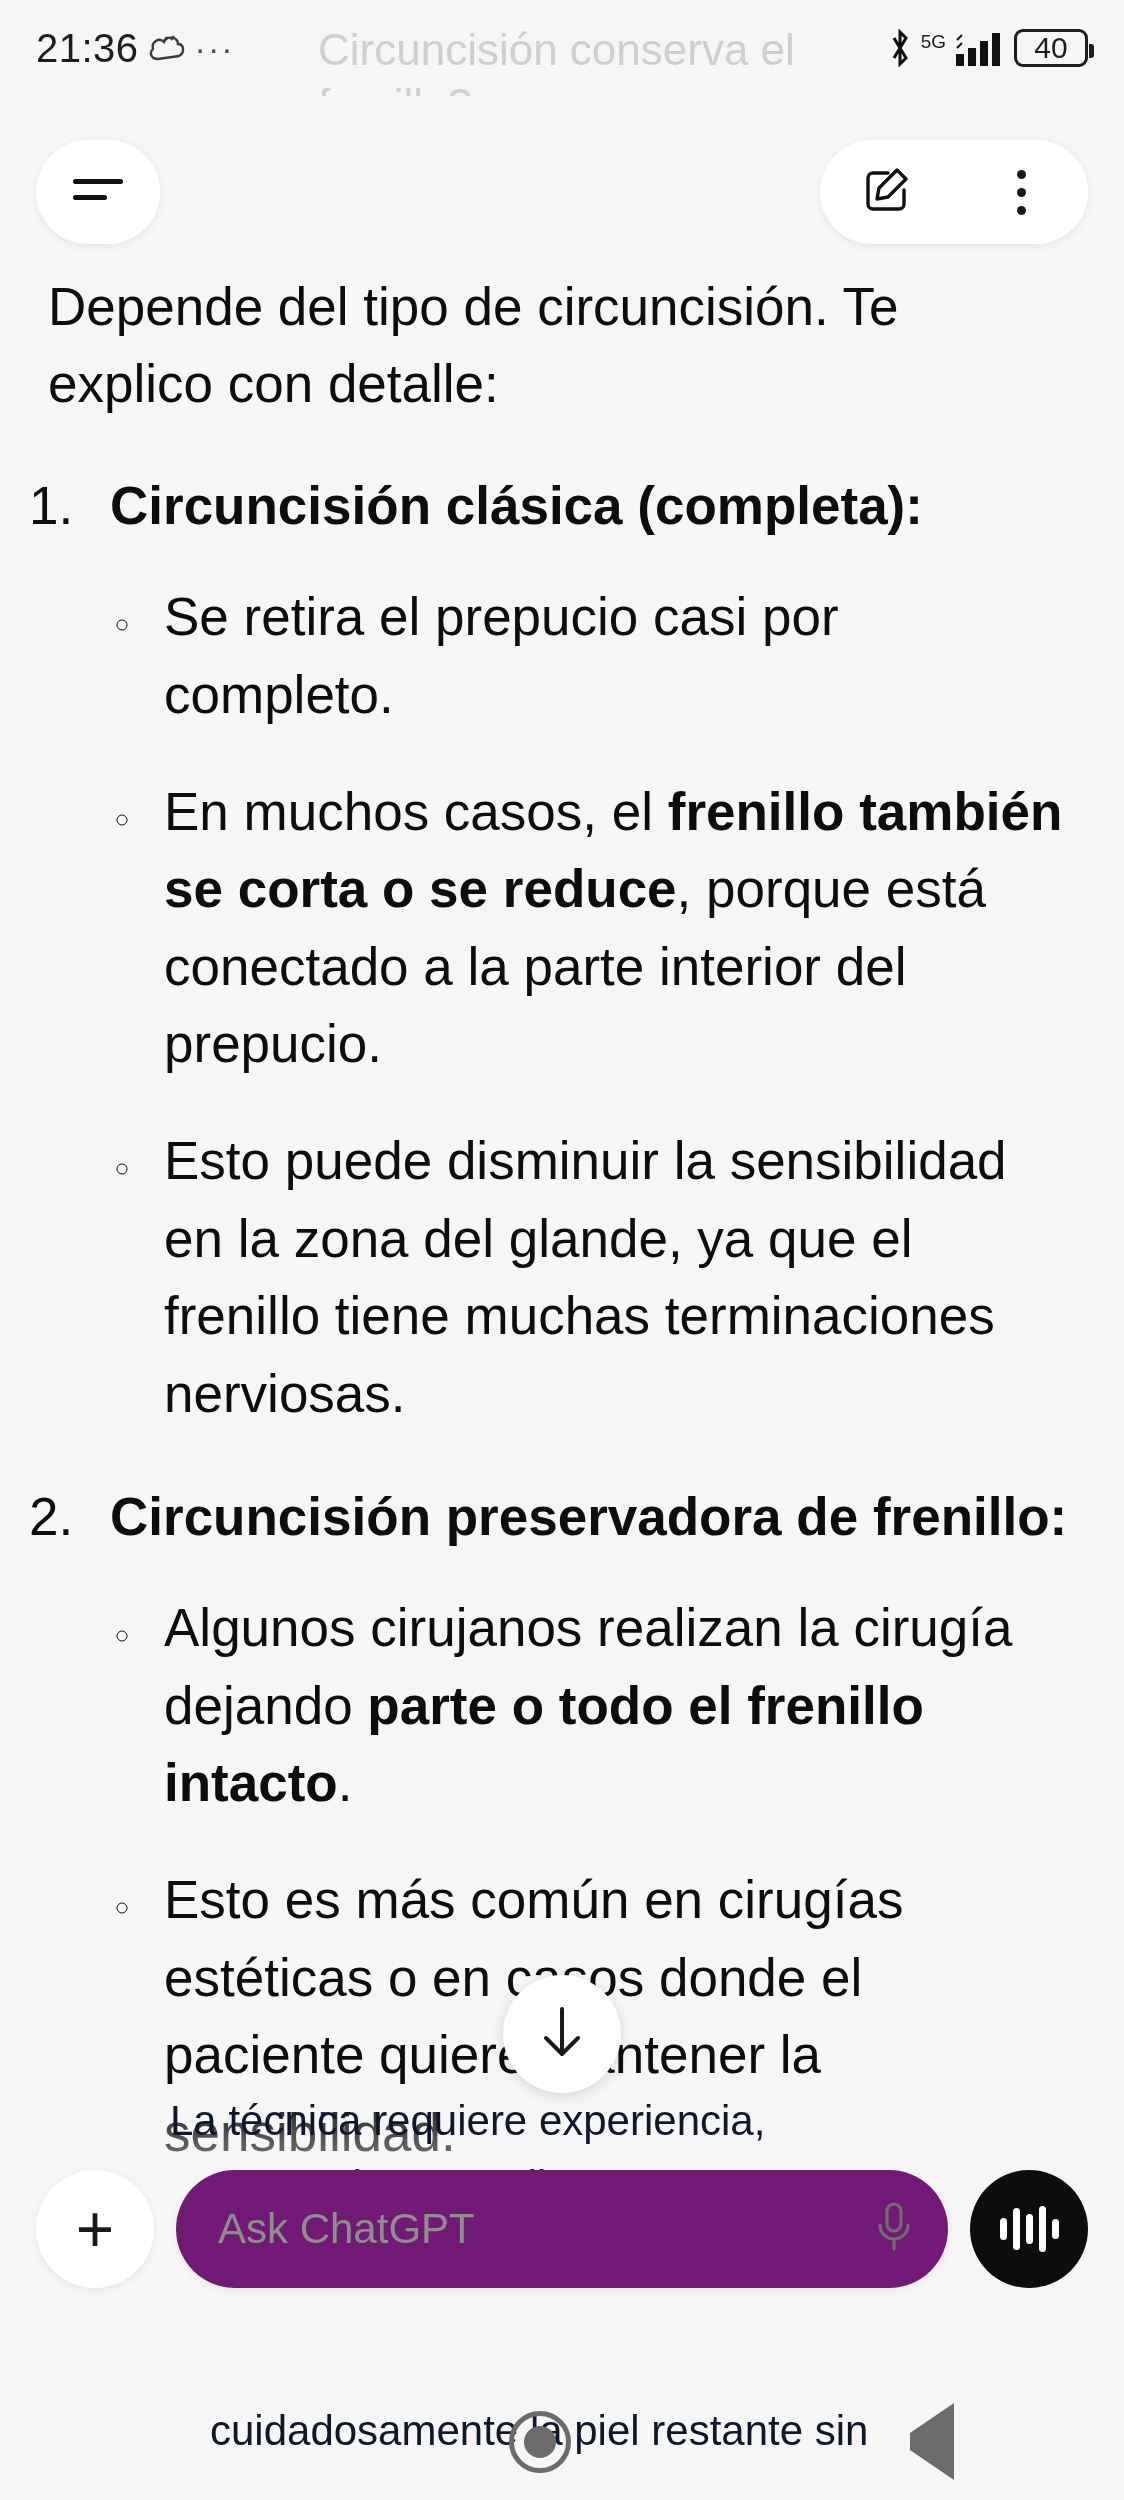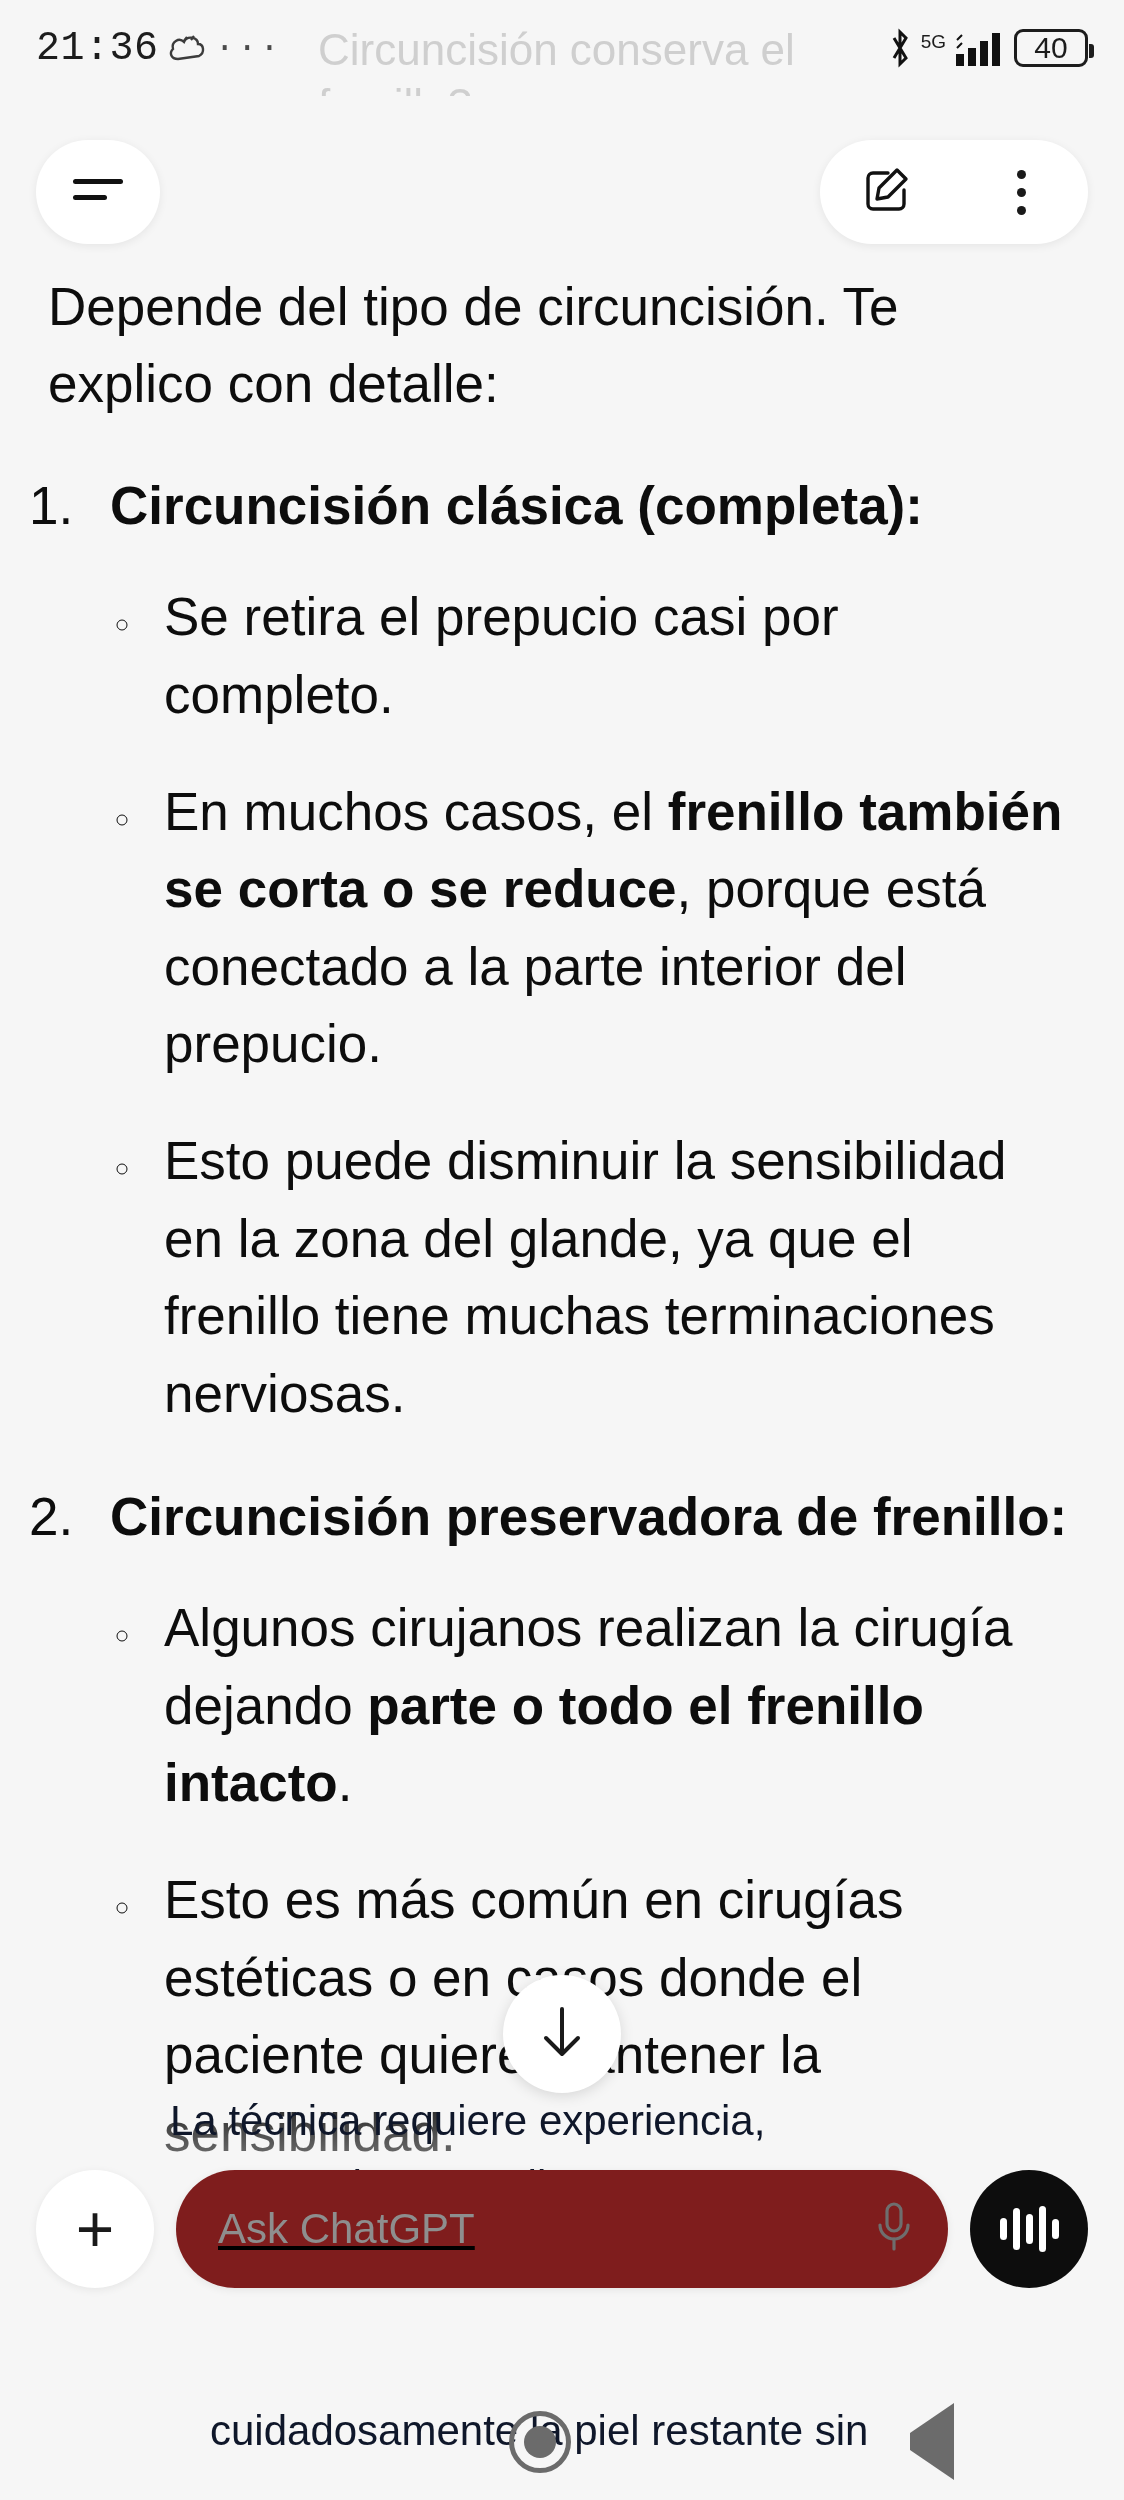--- a/index.html
+++ b/index.html
@@ -18,21 +18,21 @@
   }
 
   
   .statusbar {
     position: absolute; top: 0; left: 0;
     width: 1124px; height: 96px;
     display: flex; align-items: center;
     padding: 0 36px;
     z-index: 40;
   }
-  .sb-left { display: flex; align-items: center; gap: 8px; font-family: Liberation Mono, monospace; }
+  .sb-left { display: flex; align-items: center; gap: 8px; }
   .sb-time { font-size: 40px; color: #1d1d1d; letter-spacing: 0.5px; }
   .sb-icon { display: inline-flex; align-items: center; justify-content: center; }
   .sb-dots { font-size: 34px; color: #4a4a4a; letter-spacing: 2px; line-height: 1; }
   .sb-right { margin-left: auto; display: flex; align-items: center; gap: 8px; }
   .sb-5g { font-size: 19px; color: #1d1d1d; line-height: 1; margin-bottom: 14px; }
   .battery {
     width: 74px; height: 38px; border: 3px solid #1d1d1d; border-radius: 9px;
     display: flex; align-items: center; justify-content: center;
     font-size: 30px; color: #1d1d1d; position: relative;
   }
@@ -116,23 +116,23 @@
     display: flex; align-items: center; padding: 0 36px; gap: 22px;
     z-index: 38;
   }
   .plus-btn {
     width: 118px; height: 118px; border-radius: 50%;
     background: #ffffff; box-shadow: 0 2px 9px rgba(0,0,0,0.07);
     display: flex; align-items: center; justify-content: center;
     font-size: 66px; color: #1a1a1a; line-height: 1;
   }
   .input-pill {
-    flex: 1; height: 118px; border-radius: 999px; background: #7f1d1d;
+    flex: 1; height: 118px; border-radius: 999px; background: #701a75;
     box-shadow: 0 2px 9px rgba(0,0,0,0.07);
-    display: flex; align-items: center; padding: 0 34px 0 42px; gap: 16px; text-decoration: underline;
+    display: flex; align-items: center; padding: 0 34px 0 42px; gap: 16px;
   }
   .input-pill .ph { flex: 1; font-size: 42px; color: #8e8e8e; }
   .voice-btn {
     width: 118px; height: 118px; border-radius: 50%;
     background: #0d0d0d;
     display: flex; align-items: center; justify-content: center; gap: 6px;
   }
   .voice-btn i { display: block; width: 7px; background: #fff; border-radius: 4px; }
   .vb1 { height: 22px; } .vb2 { height: 42px; } .vb3 { height: 30px; } .vb4 { height: 46px; } .vb5 { height: 20px; }
 

